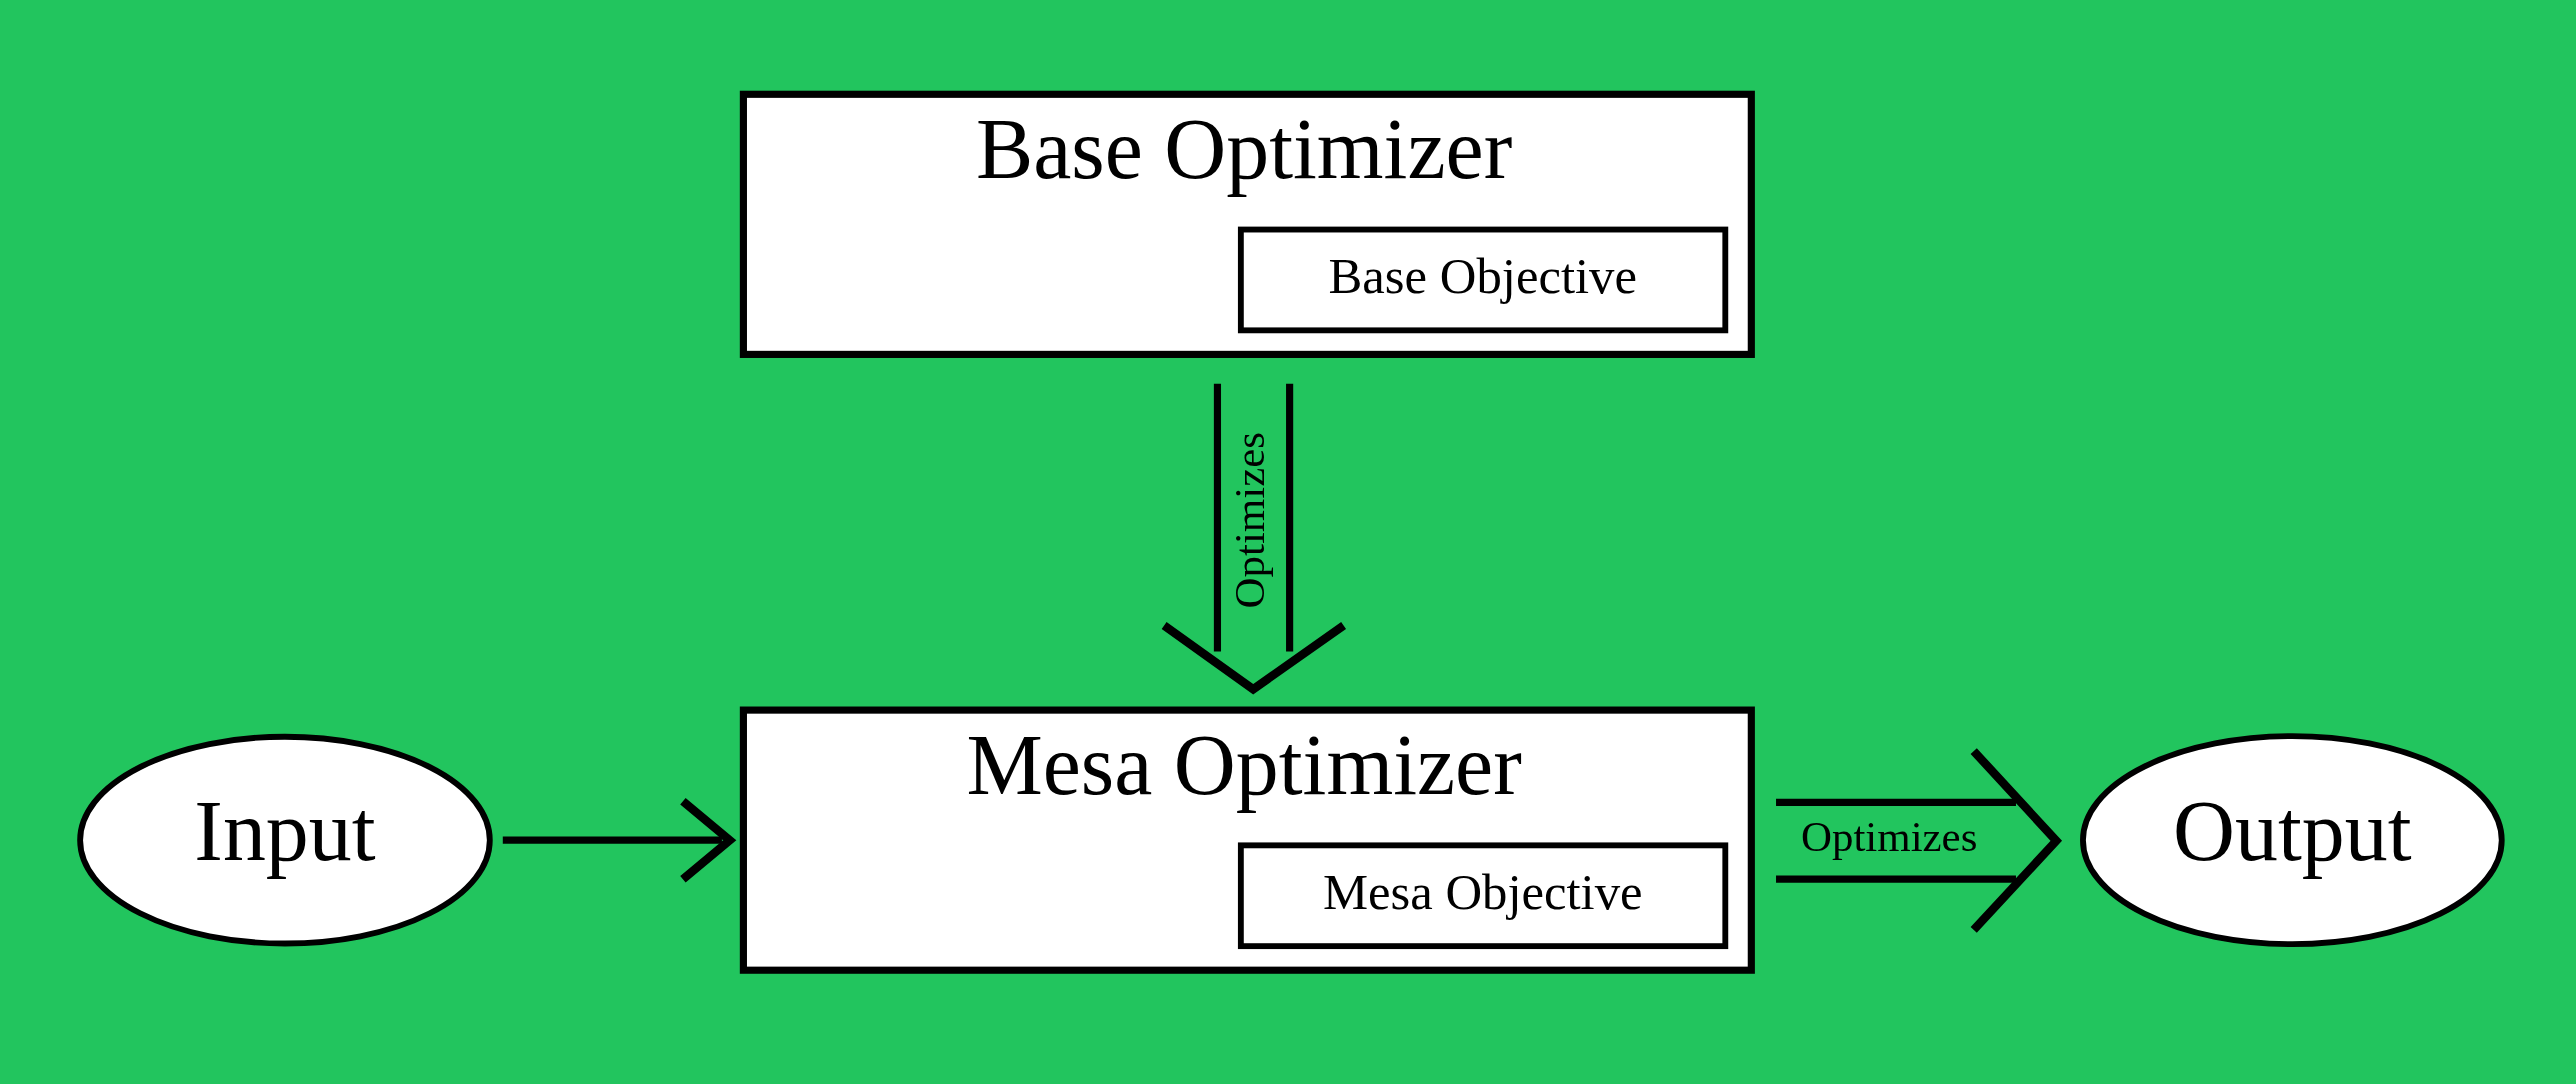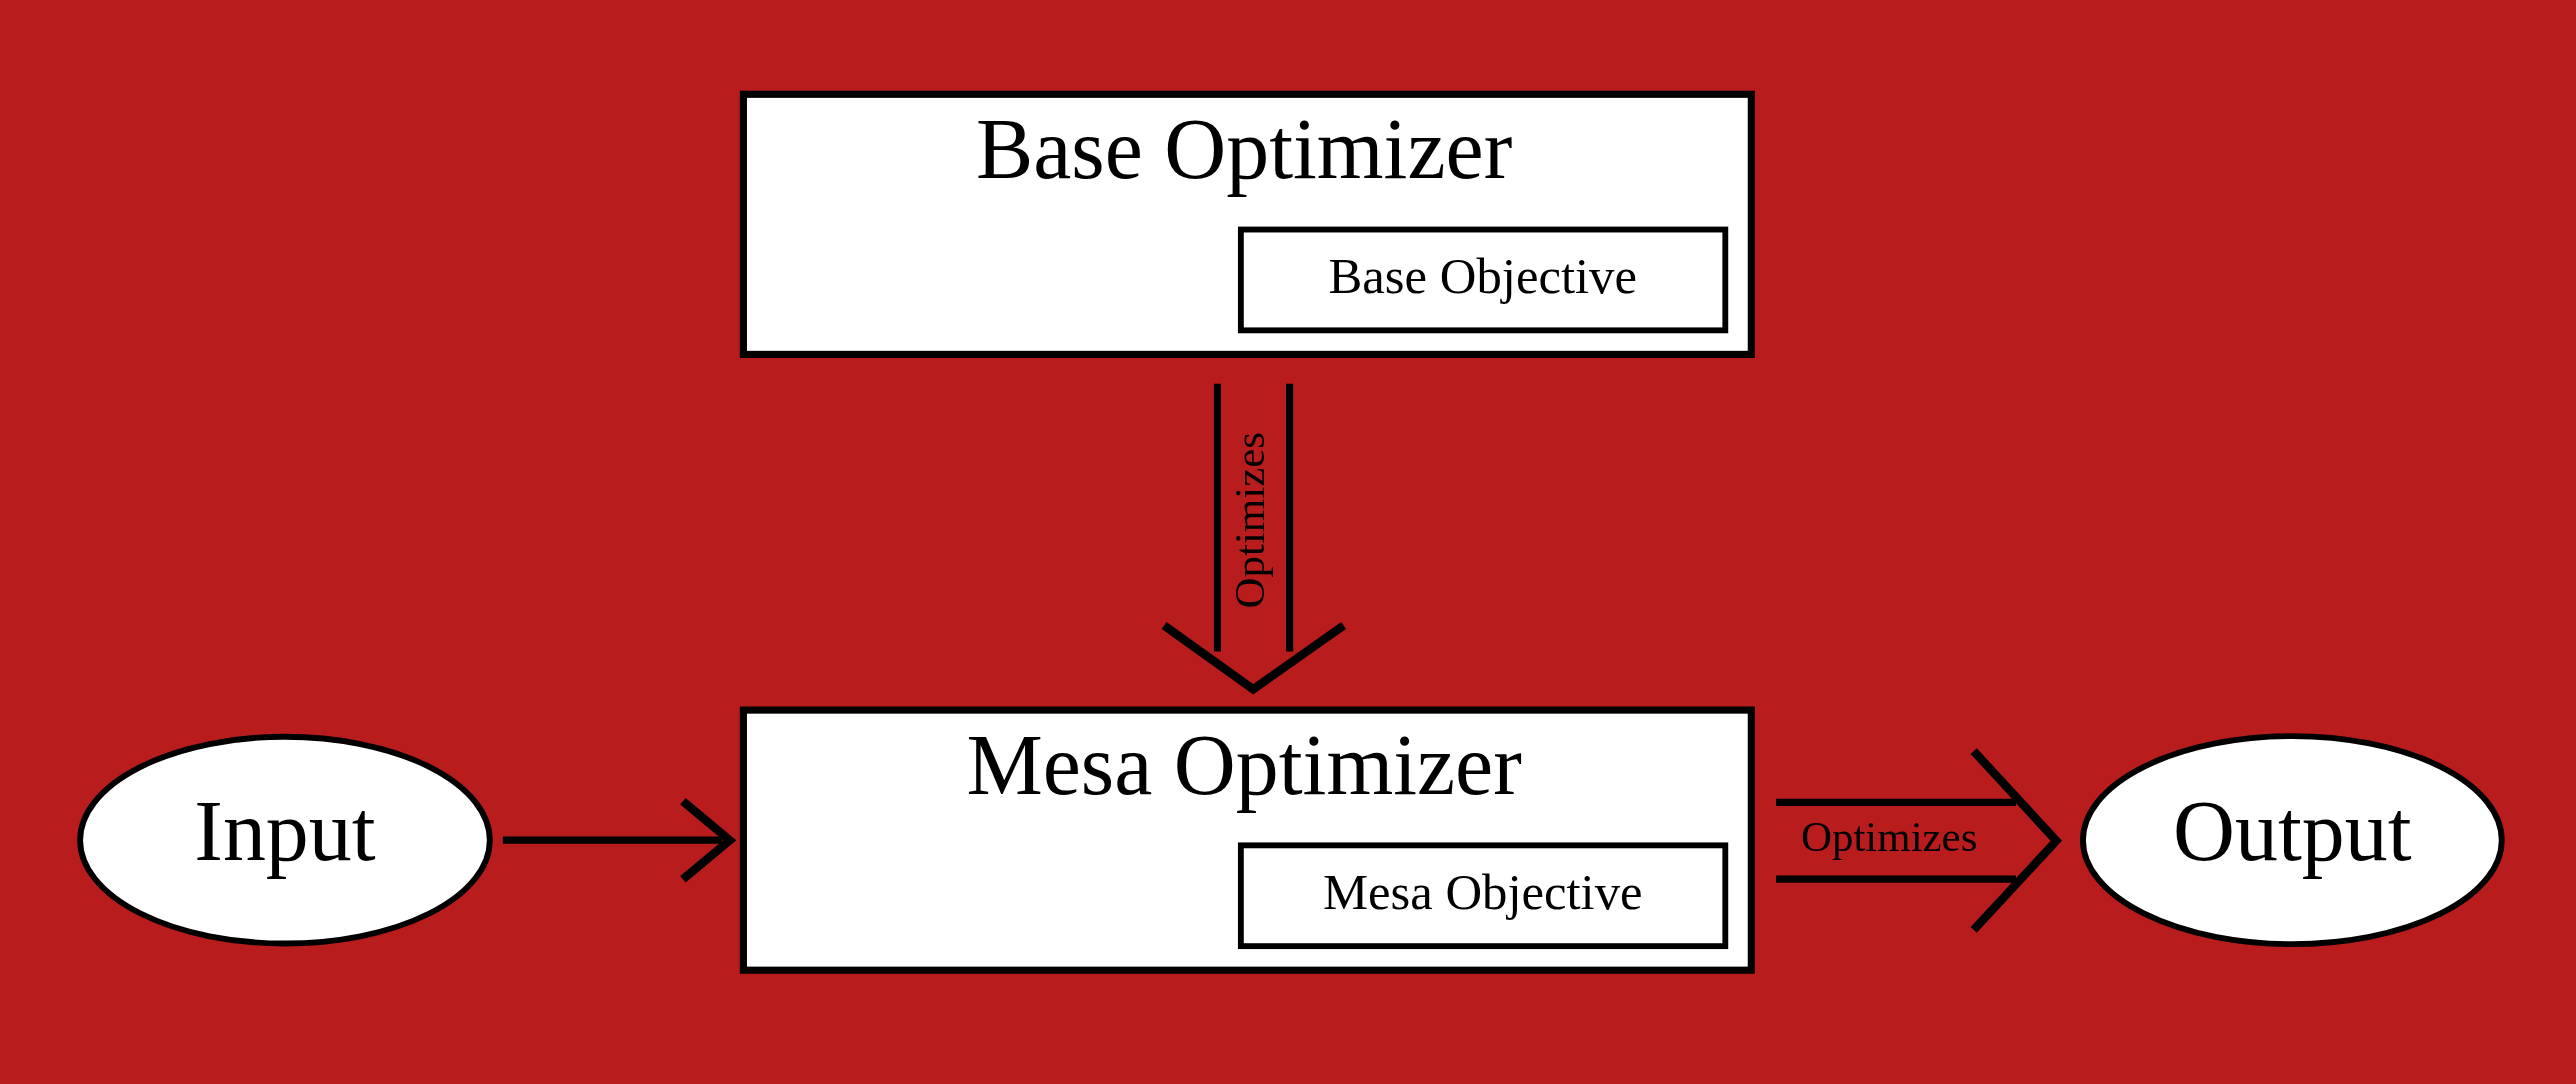--- a/index.html
+++ b/index.html
@@ -8,21 +8,21 @@
     padding: 0;
     background: #ffffff;
   }
   body {
     font-family: "Liberation Serif", "DejaVu Serif", serif;
   }
   #stage {
     position: relative;
     width: 2576px;
     height: 1084px;
-    background: #b91c1c;
+    background: #22c55e;
     overflow: hidden;
   }
   #diagram-svg {
     position: absolute;
     left: 0;
     top: 0;
     width: 2576px;
     height: 1084px;
     display: block;
   }

